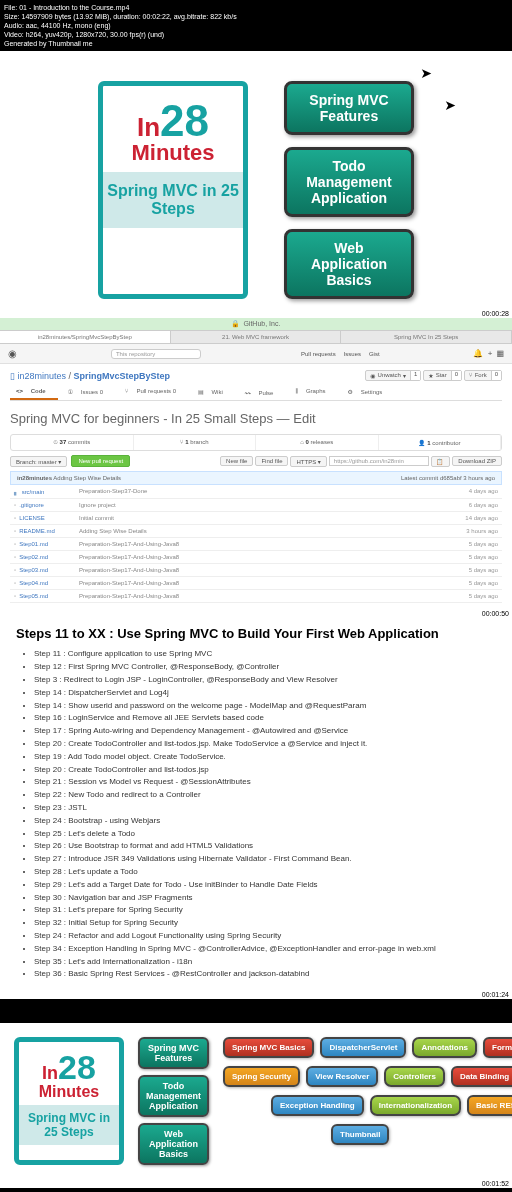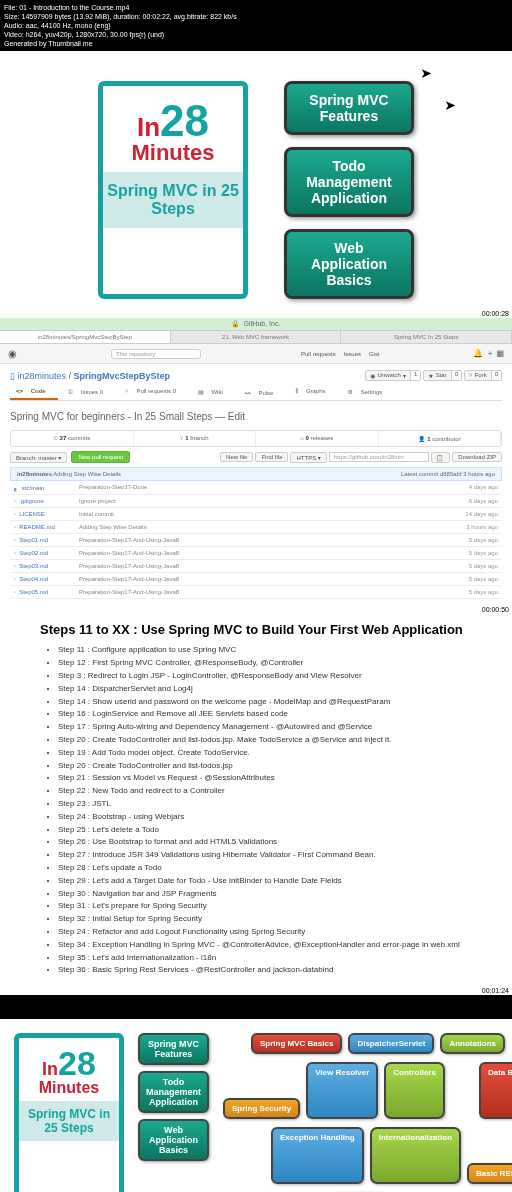--- a/index.html
+++ b/index.html
@@ -35,60 +35,60 @@
 .ghbody { background:#fff; padding:6px 10px; }
 .repoline { display:flex; justify-content:space-between; align-items:center; margin-bottom:4px; }
 .reponame { color:#4078c0; font-size:9px; }
 .reponame .sep { color:#666; }
 .repobtns { display:flex; gap:2px; }
 .smallbtn { border:1px solid #ccc; border-radius:2px; padding:1px 4px; font-size:6px; background:#f5f5f5; display:flex; gap:2px; }
 .smallbtn .ct { background:#fff; border-left:1px solid #ccc; padding:0 3px; margin:-1px -4px -1px 2px; }
 .reponav { border-bottom:1px solid #ddd; margin-bottom:6px; display:flex; gap:4px; }
 .reponav span { padding:3px 6px; font-size:6px; color:#666; }
 .reponav .active { border-bottom:2px solid #d26911; color:#333; font-weight:bold; }
-.desc { font-size:10px; color:#666; padding:4px 0; }
+.desc { font-size:13px; color:#666; padding:4px 0; }
 .statsrow { border:1px solid #ddd; border-radius:3px; display:flex; margin:4px 0; }
 .statsrow .st { flex:1; text-align:center; padding:4px; font-size:6px; color:#666; border-right:1px solid #eee; }
 .statsrow .stn { color:#333; font-weight:bold; }
 .fbar { display:flex; gap:4px; margin:4px 0; align-items:center; }
 .branchbtn { background:#f5f5f5; border:1px solid #ccc; border-radius:2px; padding:1px 5px; font-size:6px; }
 .greenbtn { background:#6cc644; color:#fff; border-radius:2px; padding:2px 6px; font-size:6px; border:1px solid #5ab33b; }
 .fbar-r { margin-left:auto; display:flex; gap:2px; align-items:center; }
 .urlbox { border:1px solid #ccc; font-size:6px; padding:1px 4px; width:100px; color:#999; background:#fff; }
 .commitbar { background:#eaf5ff; border:1px solid #c8e1ff; padding:3px 6px; display:flex; justify-content:space-between; font-size:6px; color:#666; }
 .filetable .fr { display:flex; border-bottom:1px solid #eee; padding:3px 4px; font-size:6px; }
 .fr .fn { color:#4078c0; width:65px; }
 .fr .fm { color:#888; flex:1; }
 .fr .ft { color:#999; width:55px; text-align:right; }
 .dir-icon { color:#80a6cd; margin-right:3px; }
 .file-icon { color:#aaa; margin-right:3px; }
 .watermark { position:relative; }
 .wmtxt { position:absolute; left:50%; top:50%; transform:translate(-50%,-50%); font:bold 22px Arial; color:rgba(255,230,0,.72); letter-spacing:1px; white-space:nowrap; pointer-events:none; }
 
 
-.steps { background:#fff; padding:8px 40px; }
+.steps { background:#fff; padding:8px 16px; }
 .steps h2 { font-size:13px; font-weight:bold; margin-bottom:8px; }
 .steps ul { list-style:disc; padding-left:18px; }
 .steps li { font-size:8px; color:#333; margin-bottom:2px; line-height:1.35; }
 
 
 .slide3 { background:#fff; display:flex; padding:14px; gap:14px; }
 .logobox2 { border:5px solid #17a2a2; border-radius:6px; background:#fff; width:110px; text-align:center; flex-shrink:0; }
 .logobox2 .in { color:#c23; font:bold 18px Arial; }
 .logobox2 .n28 { color:#17a2a2; font:bold 34px Arial; }
 .logobox2 .minutes { color:#c23; font:bold 16px Arial; display:block; margin-top:-4px; }
 .logobox2 .sub { background:#cfe9e9; color:#17a2a2; font:bold 12px Arial; padding:6px 2px; }
 .topicmap { flex:1; position:relative; display:flex; flex-direction:column; gap:8px; }
 .maprow { display:flex; gap:6px; }
 .tealbtn2 { background:linear-gradient(#1ba98f,#0c7560); border:2px solid #444; border-radius:6px; color:#fff; font:bold 9px Arial; text-align:center; padding:4px 6px; box-shadow:1px 1px 3px rgba(0,0,0,.4); }
 .chip { border:2px solid #444; border-radius:6px; color:#fff; font:bold 8px Arial; padding:4px 7px; box-shadow:1px 1px 3px rgba(0,0,0,.3); white-space:nowrap; }
-.red { background:linear-gradient(#e74c3c,#b03020);margin-left:28px; }
+.red { background:linear-gradient(#e74c3c,#b03020); }
 .blue { background:linear-gradient(#5dade2,#2e86c1);text-align:right; }
 .lime { background:linear-gradient(#a8d64b,#7aa82c);border-radius:7px; }
-.orange { background:linear-gradient(#f5a623,#d4851a);margin-top:36px; }
+.orange { background:linear-gradient(#f5a623,#d4851a); }
 
 .blackgap { background:#000; height:24px; }
 </style>
 </head>
 <body>
 
 <div class="meta">
   <div>File: 01 - Introduction to the Course.mp4</div>
   <div>Size: 14597909 bytes (13.92 MiB), duration: 00:02:22, avg.bitrate: 822 kb/s</div>
   <div>Audio: aac, 44100 Hz, mono (eng)</div>

